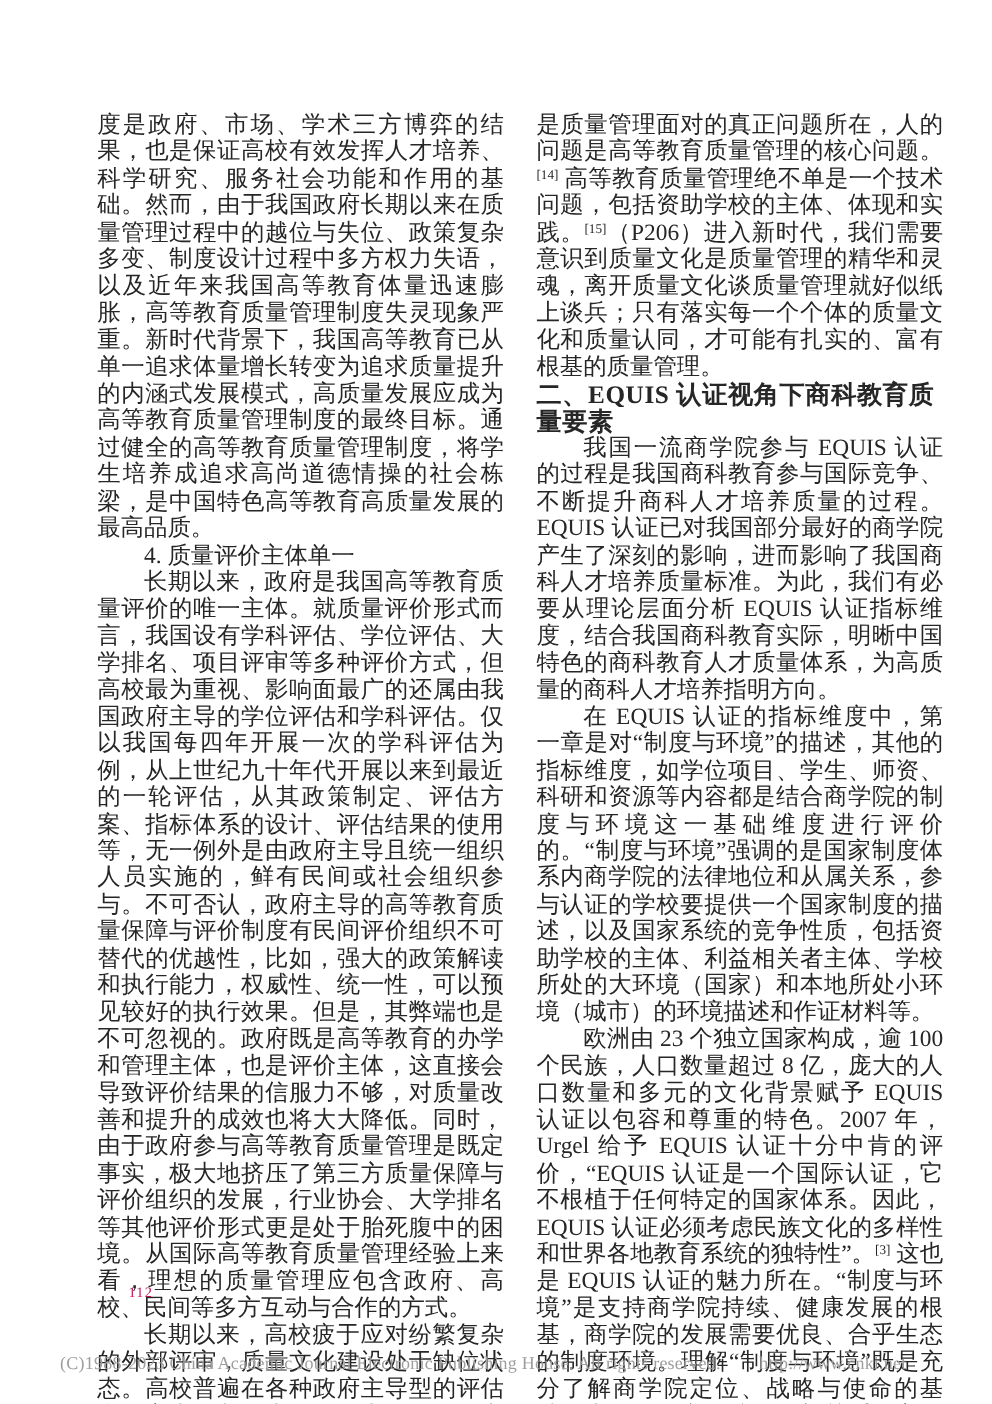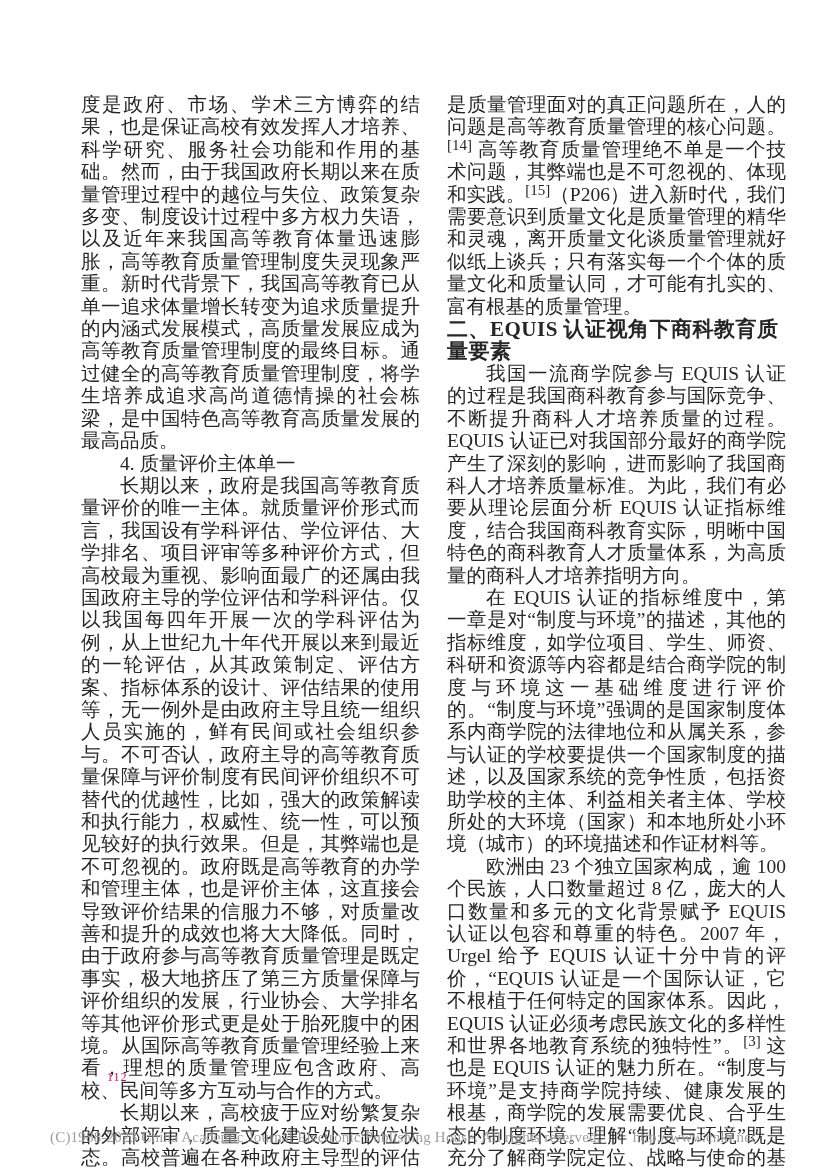--- a/index.html
+++ b/index.html
@@ -36,21 +36,21 @@
   .section-heading {
     font-weight: 700;
     text-align: left;
     text-indent: 0;
     margin: 10px 0 9px 0;
     font-family: Liberation Serif, serif;
     font-size: 21px;
     letter-spacing: 0.5px;
   }
   .sup {
-    font-size: 15px;
+    font-size: 11px;
     line-height: 0;
     vertical-align: 6px;
   }
   .page-number {
     position: absolute;
     left: 87px;
     top: 1070px;
     font-size: 12px;
     color: #be185d;
     letter-spacing: 1px;
@@ -70,21 +70,21 @@
 <body>
 
 <div class="page">
   <div class="column col-left">
       <p class="block continuation-paragraph"><span>度是政府、市场、学术三方博弈的结果，也是保证高校有效发挥人才培养、科学研究、服务社会功能和作用的基础。然而，由于我国政府长期以来在质量管理过程中的越位与失位、政策复杂多变、制度设计过程中多方权力失语，以及近年来我国高等教育体量迅速膨胀，高等教育质量管理制度失灵现象严重。新时代背景下，我国高等教育已从单一追求体量增长转变为追求质量提升的内涵式发展模式，高质量发展应成为高等教育质量管理制度的最终目标。通过健全的高等教育质量管理制度，将学生培养成追求高尚道德情操的社会栋梁，是中国特色高等教育高质量发展的最高品质。</span></p>
       <p class="block numbered-heading"><span>4. 质量评价主体单一</span></p>
       <p class="block body-paragraph"><span>长期以来，政府是我国高等教育质量评价的唯一主体。就质量评价形式而言，我国设有学科评估、学位评估、大学排名、项目评审等多种评价方式，但高校最为重视、影响面最广的还属由我国政府主导的学位评估和学科评估。仅以我国每四年开展一次的学科评估为例，从上世纪九十年代开展以来到最近的一轮评估，从其政策制定、评估方案、指标体系的设计、评估结果的使用等，无一例外是由政府主导且统一组织人员实施的，鲜有民间或社会组织参与。不可否认，政府主导的高等教育质量保障与评价制度有民间评价组织不可替代的优越性，比如，强大的政策解读和执行能力，权威性、统一性，可以预见较好的执行效果。但是，其弊端也是不可忽视的。政府既是高等教育的办学和管理主体，也是评价主体，这直接会导致评价结果的信服力不够，对质量改善和提升的成效也将大大降低。同时，由于政府参与高等教育质量管理是既定事实，极大地挤压了第三方质量保障与评价组织的发展，行业协会、大学排名等其他评价形式更是处于胎死腹中的困境。从国际高等教育质量管理经验上来看，理想的质量管理应包含政府、高校、民间等多方互动与合作的方式。</span></p>
       <p class="block body-paragraph"><span>长期以来，高校疲于应对纷繁复杂的外部评审，质量文化建设处于缺位状态。高校普遍在各种政府主导型的评估和评审上投入了大量的精力，鲜有精力去发展自身的特色和追求其作为一个独立学术机构的自由，质量文化建设更是长期被忽视。质量文化之所以重要，是因为当我们在讨论商科教育质量管理时，真正面对的是参与商科教育质量管理的每一个人。“人”既是质量保障的行为主体，也</span></p>
     </div>
   <div class="column col-right">
-      <p class="block continuation-paragraph"><span>是质量管理面对的真正问题所在，人的问题是高等教育质量管理的核心问题。</span><span class="sup">[14]</span><span> 高等教育质量管理绝不单是一个技术问题，其弊端也是不可忽视的、体现和实践。</span><span class="sup">[15]</span><span>（P206）进入新时代，我们需要意识到质量文化是质量管理的精华和灵魂，离开质量文化谈质量管理就好似纸上谈兵；只有落实每一个个体的质量文化和质量认同，才可能有扎实的、富有根基的质量管理。</span></p>
+      <p class="block continuation-paragraph"><span>是质量管理面对的真正问题所在，人的问题是高等教育质量管理的核心问题。</span><span class="sup">[14]</span><span> 高等教育质量管理绝不单是一个技术问题，包括资助学校的主体、体现和实践。</span><span class="sup">[15]</span><span>（P206）进入新时代，我们需要意识到质量文化是质量管理的精华和灵魂，离开质量文化谈质量管理就好似纸上谈兵；只有落实每一个个体的质量文化和质量认同，才可能有扎实的、富有根基的质量管理。</span></p>
       <p class="block section-heading"><span>二、EQUIS 认证视角下商科教育质量要素</span></p>
       <p class="block body-paragraph"><span>我国一流商学院参与 EQUIS 认证的过程是我国商科教育参与国际竞争、不断提升商科人才培养质量的过程。EQUIS 认证已对我国部分最好的商学院产生了深刻的影响，进而影响了我国商科人才培养质量标准。为此，我们有必要从理论层面分析 EQUIS 认证指标维度，结合我国商科教育实际，明晰中国特色的商科教育人才质量体系，为高质量的商科人才培养指明方向。</span></p>
       <p class="block body-paragraph"><span>在 EQUIS 认证的指标维度中，第一章是对“制度与环境”的描述，其他的指标维度，如学位项目、学生、师资、科研和资源等内容都是结合商学院的制度与环境这一基础维度进行评价的。“制度与环境”强调的是国家制度体系内商学院的法律地位和从属关系，参与认证的学校要提供一个国家制度的描述，以及国家系统的竞争性质，包括资助学校的主体、利益相关者主体、学校所处的大环境（国家）和本地所处小环境（城市）的环境描述和作证材料等。</span></p>
       <p class="block body-paragraph"><span>欧洲由 23 个独立国家构成，逾 100 个民族，人口数量超过 8 亿，庞大的人口数量和多元的文化背景赋予 EQUIS 认证以包容和尊重的特色。2007 年，Urgel 给予 EQUIS 认证十分中肯的评价，“EQUIS 认证是一个国际认证，它不根植于任何特定的国家体系。因此，EQUIS 认证必须考虑民族文化的多样性和世界各地教育系统的独特性”。</span><span class="sup">[3]</span><span> 这也是 EQUIS 认证的魅力所在。“制度与环境”是支持商学院持续、健康发展的根基，商学院的发展需要优良、合乎生态的制度环境。理解“制度与环境”既是充分了解商学院定位、战略与使命的基础，也是明确商学院的外部关系的主要路径。</span></p>
     </div>
   <div class="page-number">112</div>
   <div class="footer">
     <span>(C)1988-2023 China Academic Journal Electronic Publishing House. All rights reserved.</span><span class="footer-url">http://www.cnki.net</span>
   </div>
 </div>

